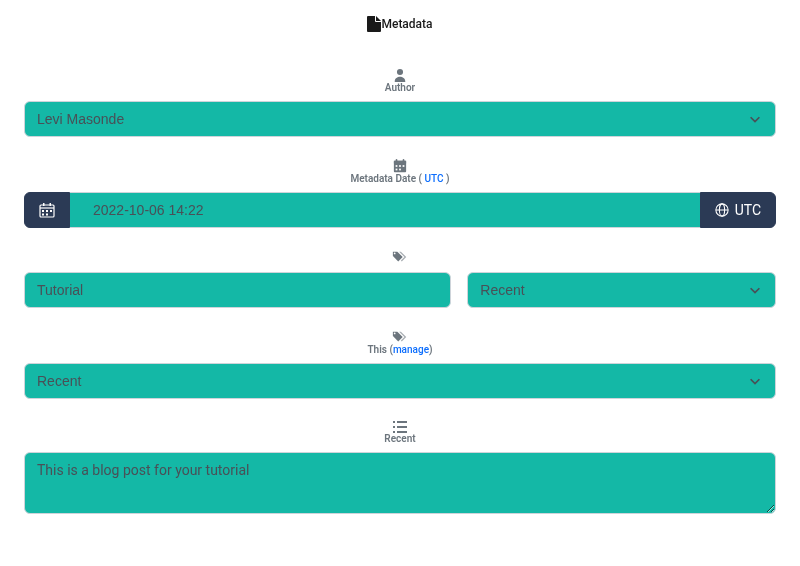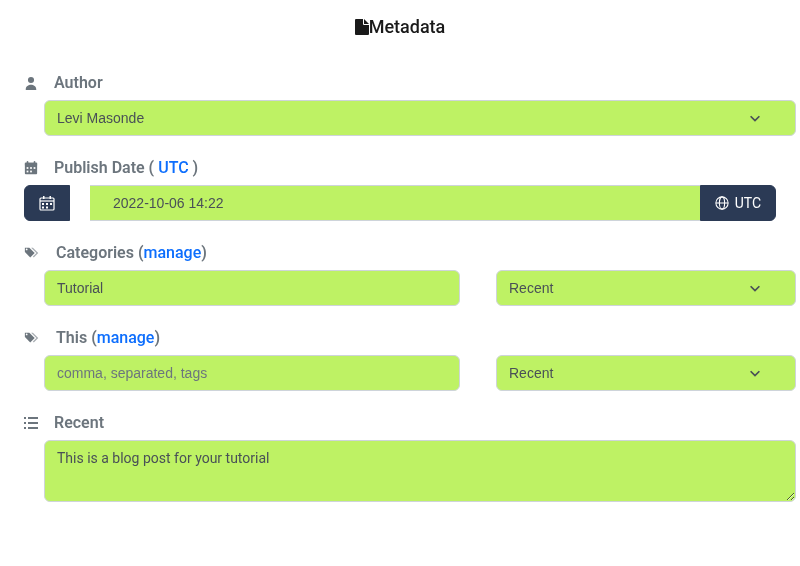--- a/index.html
+++ b/index.html
@@ -6,54 +6,54 @@
     body {
       font-family: -apple-system, BlinkMacSystemFont, "Segoe UI", Roboto, "Helvetica Neue", Arial, sans-serif;
       background: #ffffff;
       color: #6c757d;
       font-size: 14px;
       padding: 12px 24px 24px;
       width: 800px;
     }
     .page-title {
       text-align: center;
-      font-size: 18px;
+      font-size: 12px;
       color: #1a1a1a;
       font-weight: 500;
       display: flex;
       align-items: center;
       justify-content: center;
       gap: 0;
       margin-bottom: 36px;
       padding-top: 4px;
     }
     .field-group { margin-bottom: 22px; }
     .field-label {
       display: flex;
       align-items: center;
-      gap: 16px;
+      gap: 0;
       color: #6c757d;
-      font-size: 16px;
+      font-size: 10px;
       font-weight: 600;
       margin-bottom: 8px;
+      flex-direction: column;
     }
     .link {
       color: #0d6efd;
       font-weight: 500;
       cursor: pointer;
     }
     .form-control {
       width: 100%;
       border: 1px solid #ced4da;
       border-radius: 6px;
       padding: 9px 12px;
       font-size: 14px;
       color: #495057;
-      background: #bef264;
-      margin-left: 20px;
+      background: #14b8a6;
     }
     .form-control::placeholder { color: #6c757d; }
     .select-wrap { position: relative; }
     .select { appearance: none; -webkit-appearance: none; padding-right: 36px; cursor: pointer; }
     .chevron-down {
       position: absolute;
       right: 14px;
       top: 50%;
       transform: translateY(-50%);
       pointer-events: none;
@@ -121,21 +121,21 @@
           <rect x="3" y="0" width="2" height="3" rx="1" fill="#6c757d"></rect>
           <rect x="11" y="0" width="2" height="3" rx="1" fill="#6c757d"></rect>
           <rect x="3" y="7" width="2" height="2" fill="#fff"></rect>
           <rect x="7" y="7" width="2" height="2" fill="#fff"></rect>
           <rect x="11" y="7" width="2" height="2" fill="#fff"></rect>
           <rect x="3" y="11" width="2" height="2" fill="#fff"></rect>
           <rect x="7" y="11" width="2" height="2" fill="#fff"></rect>
         </svg>
     </span>
     <span>
-      <span>Publish Date (</span>
+      <span>Metadata Date (</span>
       <span class="link">UTC</span>
       <span> )</span>
     </span>
   </div>
   <div class="input-group">
     <div class="addon left">
       <svg width="16" height="16" viewBox="0 0 16 16" fill="currentColor">
           <rect x="1" y="3" width="14" height="12" rx="1" fill="none" stroke="currentColor" stroke-width="1.2"></rect>
           <line x1="1" y1="6" x2="15" y2="6" stroke="currentColor" stroke-width="1.2"></line>
           <rect x="4" y="1" width="1.5" height="3" fill="currentColor"></rect>
@@ -163,23 +163,20 @@
 
 <div class="field-group">
   <div class="field-label">
     <span>
       <svg width="16" height="14" viewBox="0 0 18 14" fill="currentColor">
           <path d="M1 1h5l6 6-5 5-6-6V1z"></path>
           <circle cx="3" cy="3" r="1" fill="#fff"></circle>
           <path d="M8 1h2l6 6-5 5-1-1 4-4-6-6z" opacity="0.6"></path>
         </svg>
     </span>
-    <span>
-      <span>Categories (</span><span class="link">manage</span><span class="muted-paren">)</span>
-    </span>
   </div>
   <div class="row2">
     <input class="form-control" value="Tutorial" style="">
     <div class="select-wrap">
       <input class="form-control select" readonly="" value="Recent" style="">
       <span class="chevron-down">
         <svg width="14" height="14" viewBox="0 0 16 16" fill="none" stroke="currentColor" stroke-width="2">
             <path d="M3 6l5 5 5-5"></path>
           </svg>
       </span>
@@ -194,21 +191,20 @@
           <path d="M1 1h5l6 6-5 5-6-6V1z"></path>
           <circle cx="3" cy="3" r="1" fill="#fff"></circle>
           <path d="M8 1h2l6 6-5 5-1-1 4-4-6-6z" opacity="0.6"></path>
         </svg>
     </span>
     <span>
       <span>This (</span><span class="link">manage</span><span class="muted-paren">)</span>
     </span>
   </div>
   <div class="row2">
-    <input class="form-control" placeholder="comma, separated, tags" style="">
     <div class="select-wrap">
       <input class="form-control select" readonly="" value="Recent" style="">
       <span class="chevron-down">
         <svg width="14" height="14" viewBox="0 0 16 16" fill="none" stroke="currentColor" stroke-width="2">
             <path d="M3 6l5 5 5-5"></path>
           </svg>
       </span>
     </div>
   </div>
 </div>

